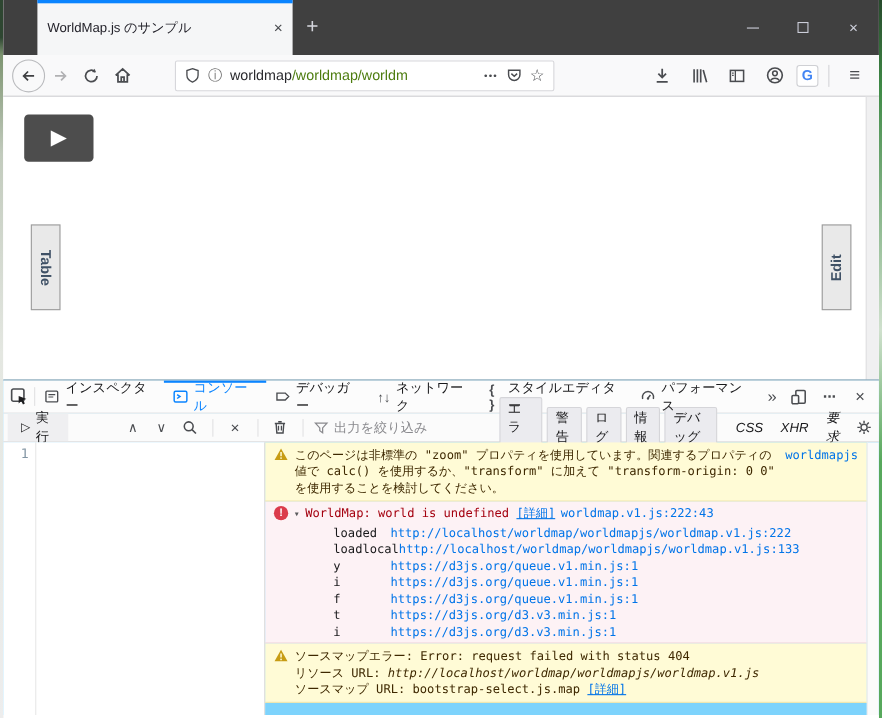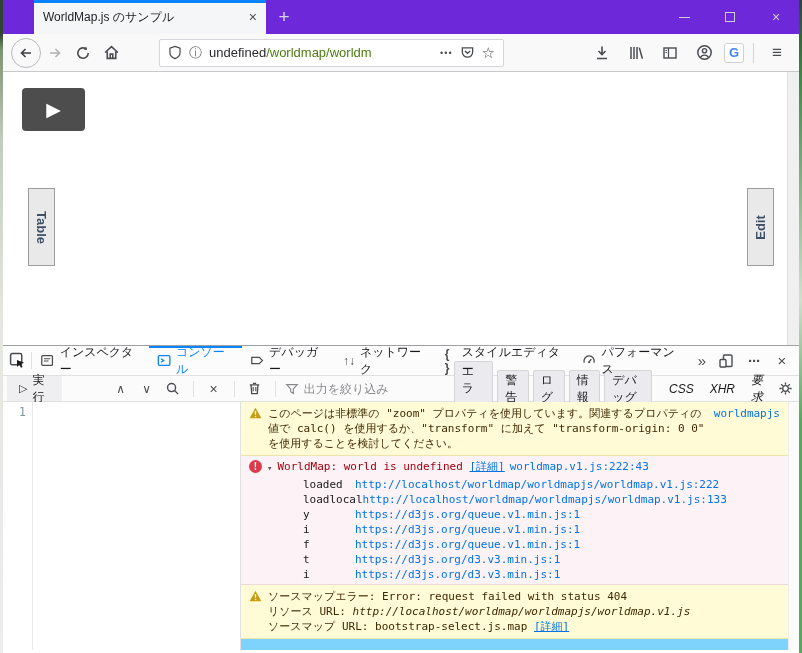--- a/index.html
+++ b/index.html
@@ -4,21 +4,21 @@
 <style>
   * { margin:0; padding:0; box-sizing:border-box; }
   html,body { width:802px; height:653px; overflow:hidden; font-family:"Liberation Sans",sans-serif; background:#e0e0e0; }
   .desktop-strip { position:absolute; top:0; bottom:0; width:3px; }
   .desktop-strip.left  { left:0;  background:linear-gradient(180deg,#2e4631 0px,#2e4631 34px,#7d9471 50px,#c2cbbd 140px,#e4e7e1 320px,#ededed 653px); }
   .desktop-strip.right { right:0; background:linear-gradient(180deg,#274a2c 0px,#3f8a46 80px,#cfe0cd 300px,#57a85c 420px,#57a85c 653px); }
 
   .window { position:absolute; left:3px; right:3px; top:0; bottom:0; background:#fff; }
 
   
-  .titlebar { height:34px; background:#6d28d9; display:flex; align-items:stretch; }
+  .titlebar { height:50px; background:#404040; display:flex; align-items:stretch; }
   .tab { margin-left:31px; width:232px; background:#f5f6f7; position:relative; display:flex; align-items:center; padding:0 9px; gap:6px; }
   .tab::before { content:""; position:absolute; top:0; left:0; right:0; height:3px; background:#0a84ff; }
   .tab-title { flex:1; font-size:12px; color:#23222a; white-space:nowrap; overflow:hidden; }
   .tab-close { font-size:14px; color:#4a4c50; line-height:1; cursor:default; }
   .newtab { width:36px; display:flex; align-items:center; justify-content:center; color:#d4d5dc; font-size:19px; font-weight:300; }
   .win-controls { margin-left:auto; display:flex; align-items:stretch; }
   .win-btn { width:46px; display:flex; align-items:center; justify-content:center; color:#ccced9; font-size:12px; }
   .win-min-glyph { display:block; width:11px; height:1px; background:#ccced9; }
   .win-max-glyph { display:block; width:10px; height:10px; border:1px solid #ccced9; }
   .win-close-glyph { font-size:14px; }
@@ -155,21 +155,21 @@
       <svg class="gl" width="17" height="17" viewBox="0 0 16 16">
           <path d="M2 8 L8 2.5 L14 8 M4 7 V13.5 H12 V7 M6.8 13.5 V9.5 h2.4 v4" fill="none" stroke="#4a4c50" stroke-width="1.5"></path>
         </svg>
     </div>
 
     <div class="urlbar">
       <svg class="gl" width="14" height="15" viewBox="0 0 16 16">
           <path d="M8 1 L13.8 3 V8 C13.8 11.8 11 13.8 8 15 C5 13.8 2.2 11.8 2.2 8 V3 Z" fill="none" stroke="#4a4c50" stroke-width="1.4"></path>
         </svg>
       <span class="info-glyph">ⓘ</span>
-      <span class="url-text"><span class="url-host">undefined</span><span class="url-path">/worldmap/worldm</span></span>
+      <span class="url-text"><span class="url-host">worldmap</span><span class="url-path">/worldmap/worldm</span></span>
       <span class="url-dots">•••</span>
       <svg class="gl" width="15" height="15" viewBox="0 0 16 16">
           <path d="M2.5 3 h11 v4.5 a5.5 5.5 0 0 1 -11 0 z" fill="none" stroke="#4a4c50" stroke-width="1.4"></path>
           <path d="M5.2 6.3 L8 8.9 L10.8 6.3" fill="none" stroke="#4a4c50" stroke-width="1.4"></path>
         </svg>
       <span class="star-glyph">☆</span>
     </div>
 
     <div class="nav-right">
       <div class="icon-btn">

